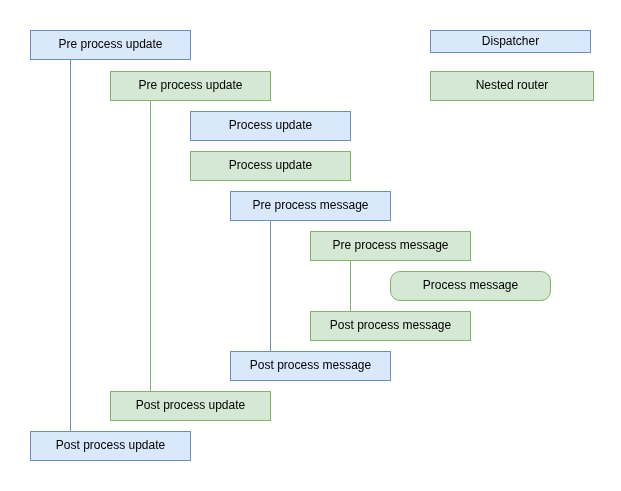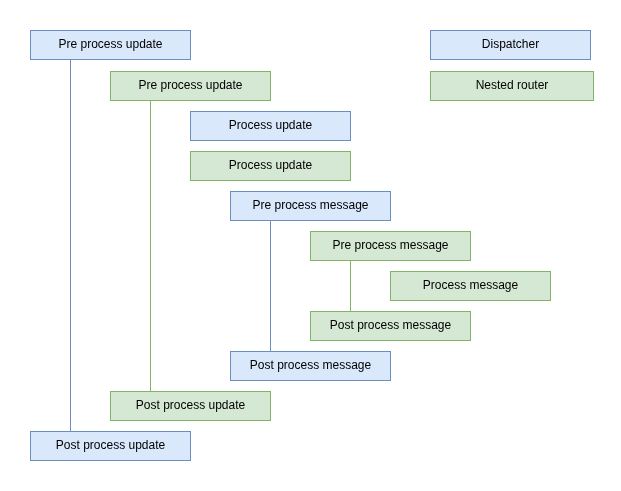--- a/index.html
+++ b/index.html
@@ -69,34 +69,34 @@
     </div>
     <div class="node green" style="left: 190px; top: 151px; width: 161px; height: 30px;">
       <span>Process update</span>
     </div>
     <div class="node blue" style="left: 230px; top: 191px; width: 161px; height: 30px;">
       <span>Pre process message</span>
     </div>
     <div class="node green" style="left: 310px; top: 231px; width: 161px; height: 30px;">
       <span>Pre process message</span>
     </div>
-    <div class="node green" style="left: 390px; top: 271px; width: 161px; height: 30px;">
+    <div class="node green" style="left: 390px; top: 271px; width: 161px; height: 30px; border-radius: 10px;">
       <span>Process message</span>
     </div>
     <div class="node green" style="left: 310px; top: 311px; width: 161px; height: 30px;">
       <span>Post process message</span>
     </div>
     <div class="node blue" style="left: 230px; top: 351px; width: 161px; height: 30px;">
       <span>Post process message</span>
     </div>
     <div class="node green" style="left: 110px; top: 391px; width: 161px; height: 30px;">
       <span>Post process update</span>
     </div>
     <div class="node blue" style="left: 30px; top: 431px; width: 161px; height: 30px;">
       <span>Post process update</span>
     </div>
-    <div class="node blue" style="left: 430px; top: 30px; width: 161px; height: 30px;">
+    <div class="node blue" style="left: 430px; top: 30px; width: 161px; height: 23px;">
       <span>Dispatcher</span>
     </div>
     <div class="node green" style="left: 430px; top: 71px; width: 164px; height: 30px;">
       <span>Nested router</span>
     </div>
   </div>
 
 </body></html>

